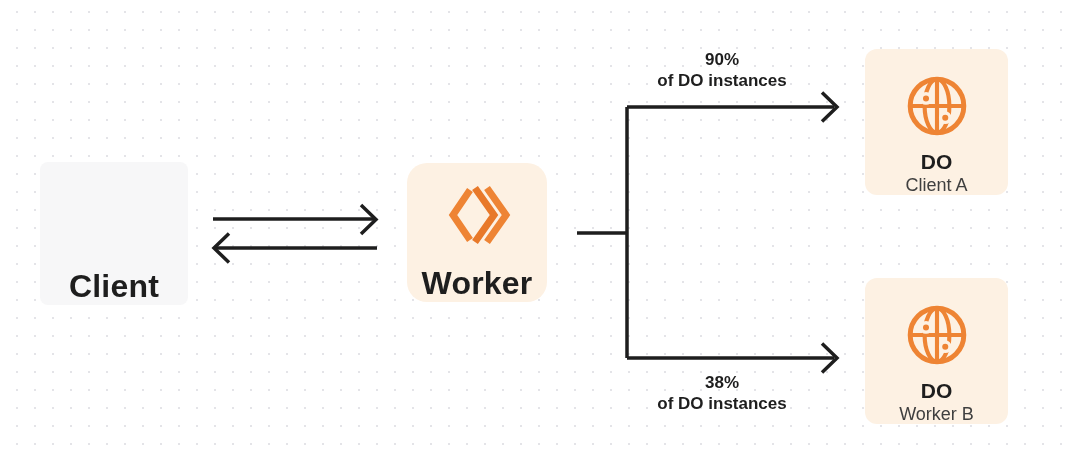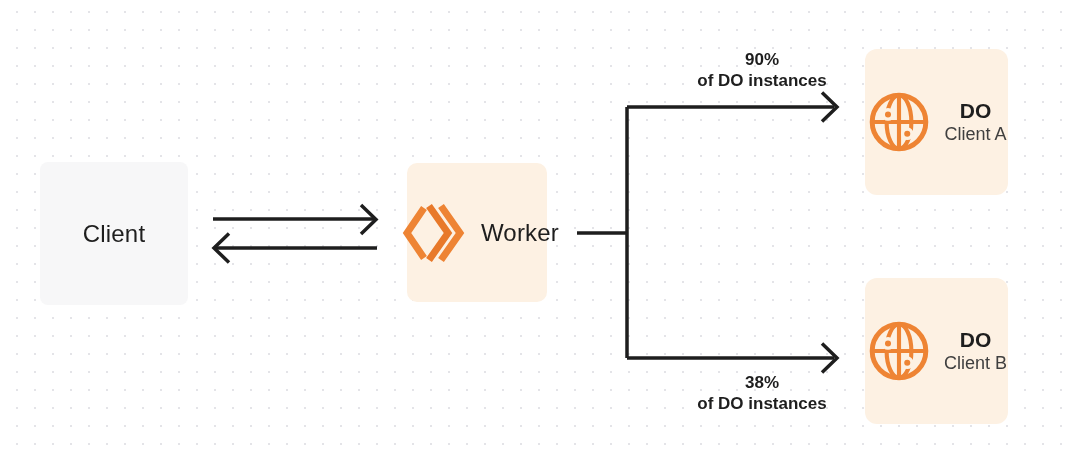--- a/index.html
+++ b/index.html
@@ -9,51 +9,51 @@
     font-family:"Liberation Sans", sans-serif;
     background-color:#ffffff;
     background-image:radial-gradient(circle, var(--dot-grid,#e4e4e8) 1.4px, transparent 1.5px);
     background-size:18px 18px;
     background-position:8px 3px;
     overflow:hidden;
     color:var(--line-dark,#1e1e1e);
   }
   .node{
     position:absolute;
-    display:flex;flex-direction:row;align-items:center;justify-content:center;
+    display:flex;flex-direction:column;align-items:center;justify-content:flex-end;
     box-sizing:border-box;
   }
   .node-label{
-    font-size:24px;font-weight:400;letter-spacing:.2px;
+    font-size:32px;font-weight:700;letter-spacing:.2px;
     color:var(--line-dark,#1e1e1e);
   }
   .client{
     left:40px;top:162px;width:148px;height:143px;
     background:var(--box-gray,#f7f7f8);
     border-radius:8px;
   }
   .worker{
     left:407px;top:163px;width:140px;height:139px;
     background:var(--box-cream,#fdf1e3);
-    border-radius:10px;
+    border-radius:20px;
     gap:14px;
   }
   .do-node{
     width:143px;height:146px;
     background:var(--box-cream,#fdf1e3);
     border-radius:12px;
     gap:12px;
   }
   .do-a{left:865px;top:49px;}
   .do-b{left:865px;top:278px;}
   .do-text{display:flex;flex-direction:column;align-items:center;gap:2px;}
   .do-title{font-size:21px;font-weight:700;line-height:22px;color:var(--line-dark,#1e1e1e);}
   .do-subtitle{font-size:18px;font-weight:400;line-height:20px;color:#3f3f3f;}
   .split-label{
-    position:absolute;left:762px;transform:translateX(-50%);
+    position:absolute;left:722px;transform:translateX(-50%);
     text-align:center;font-size:17px;font-weight:700;line-height:21px;
     color:var(--line-dark,#1e1e1e);white-space:nowrap;
   }
   .split-top{top:49px;}
   .split-bottom{top:372px;}
   .wires{position:absolute;left:0;top:0;width:1072px;height:452px;pointer-events:none;}
   .wires path{stroke:var(--line-dark,#1e1e1e);stroke-width:3.5;fill:none;stroke-linejoin:miter;stroke-linecap:butt;}
   .worker-icon svg, .globe-icon svg{display:block;}
 </style>
 </head>
@@ -117,17 +117,17 @@
       <svg width="66" height="66" viewBox="0 0 48 48" fill="none">
         <circle cx="24" cy="24" r="19.5" stroke="#EE8434" stroke-width="3.6"></circle>
         <ellipse cx="24" cy="24" rx="9" ry="19.5" stroke="#EE8434" stroke-width="3"></ellipse>
         <path d="M24,4.5 V43.5 M4.5,24 H43.5" stroke="#EE8434" stroke-width="3"></path>
         <circle cx="16" cy="18.5" r="3.4" fill="#EE8434" stroke="#FDF1E3" stroke-width="2.4"></circle>
         <circle cx="30" cy="32.5" r="3.4" fill="#EE8434" stroke="#FDF1E3" stroke-width="2.4"></circle>
       </svg>
     </span>
     <span class="do-text">
       <span class="do-title">DO</span>
-      <span class="do-subtitle">Client B</span>
+      <span class="do-subtitle">Worker B</span>
     </span>
   </div>
 
 </div>
 
 </body></html>

